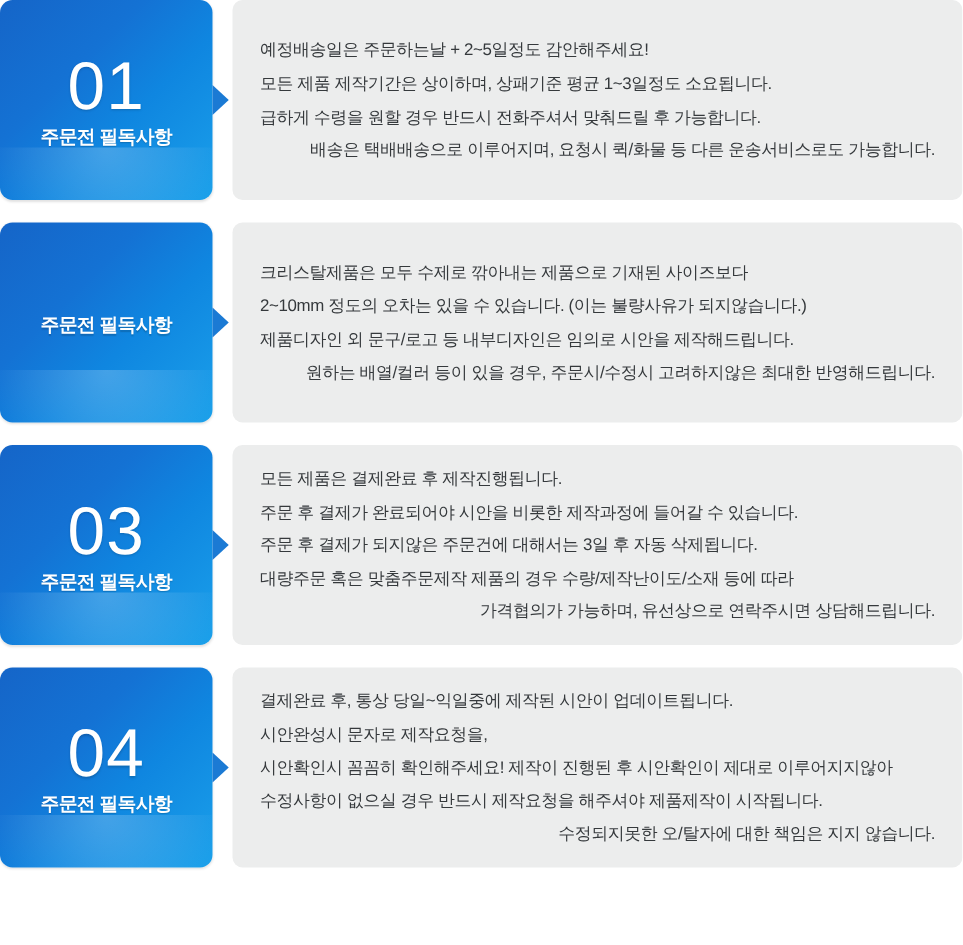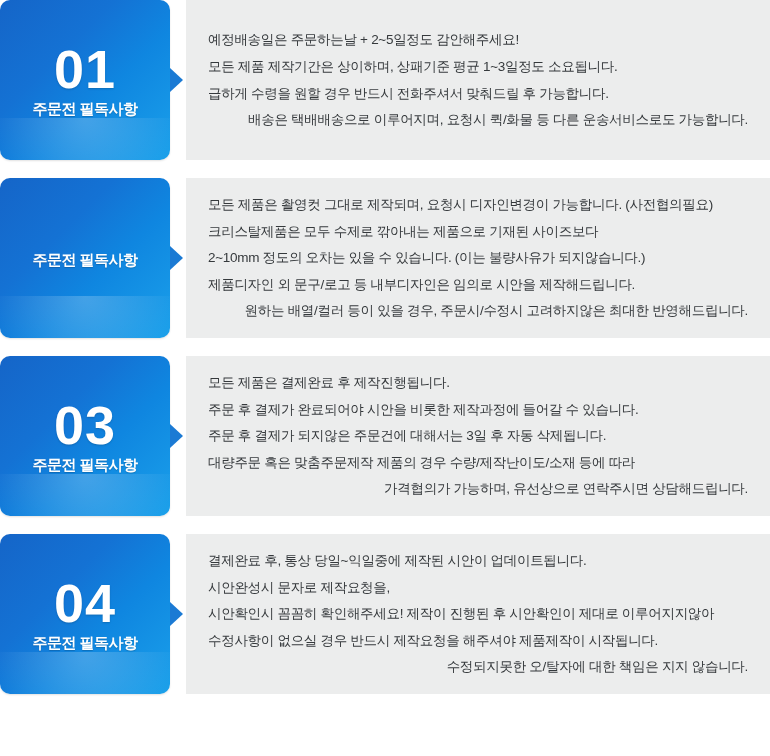--- a/index.html
+++ b/index.html
@@ -44,21 +44,21 @@
     position: absolute;
     left: -10px;
     right: -10px;
     bottom: -48px;
     height: 90px;
     background: radial-gradient(ellipse at 50% 0%, rgba(255,255,255,0.22) 0%, rgba(255,255,255,0.0) 70%);
     pointer-events: none;
   }
   .badge-num {
     font-size: 54px;
-    font-weight: bold;
+    font-weight: normal;
     line-height: 1;
     letter-spacing: 1px;
     text-shadow: 0 1px 2px rgba(0,0,0,0.18);
   }
   .badge-label {
     margin-top: 4px;
     font-size: 15px;
     font-weight: bold;
     letter-spacing: -0.5px;
     text-shadow: 0 1px 1px rgba(0,0,0,0.18);
@@ -72,21 +72,21 @@
     height: 0;
     border-top: 12px solid transparent;
     border-bottom: 12px solid transparent;
     border-left: 13px solid #1b7ad4;
     z-index: 3;
   }
   .panel {
     flex: 1;
     margin-left: 16px;
     background: #eceded;
-    border-radius: 0;
+    border-radius: 8px;
     padding: 18px 22px;
     box-sizing: border-box;
     display: flex;
     flex-direction: column;
     justify-content: center;
   }
   .panel p {
     margin: 0 0 7px 0;
     font-size: 13.5px;
     line-height: 1.45;
@@ -120,21 +120,20 @@
       <p>배송은 택배배송으로 이루어지며, 요청시 퀵/화물 등 다른 운송서비스로도 가능합니다.</p>
     </div>
   </div>
 
   <div class="section s2">
     <div class="badge">
       <div class="badge-label">주문전 필독사항</div>
     </div>
     <div class="arrow"></div>
     <div class="panel">
-      <p>모든 제품은 촬영컷 그대로 제작되며, 요청시 디자인변경이 가능합니다. (사전협의필요)</p>
       <p>크리스탈제품은 모두 수제로 깎아내는 제품으로 기재된 사이즈보다</p>
       <p>2~10mm 정도의 오차는 있을 수 있습니다. (이는 불량사유가 되지않습니다.)</p>
       <p>제품디자인 외 문구/로고 등 내부디자인은 임의로 시안을 제작해드립니다.</p>
       <p>원하는 배열/컬러 등이 있을 경우, 주문시/수정시 고려하지않은 최대한 반영해드립니다.</p>
     </div>
   </div>
 
   <div class="section s3">
     <div class="badge">
       <div class="badge-num">03</div>

